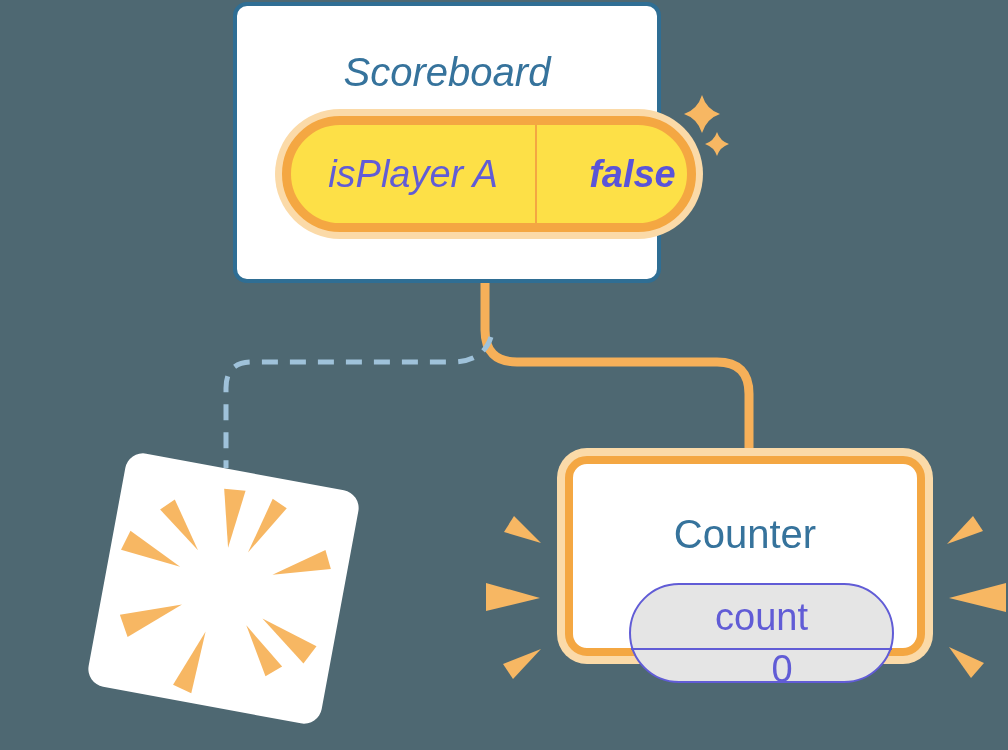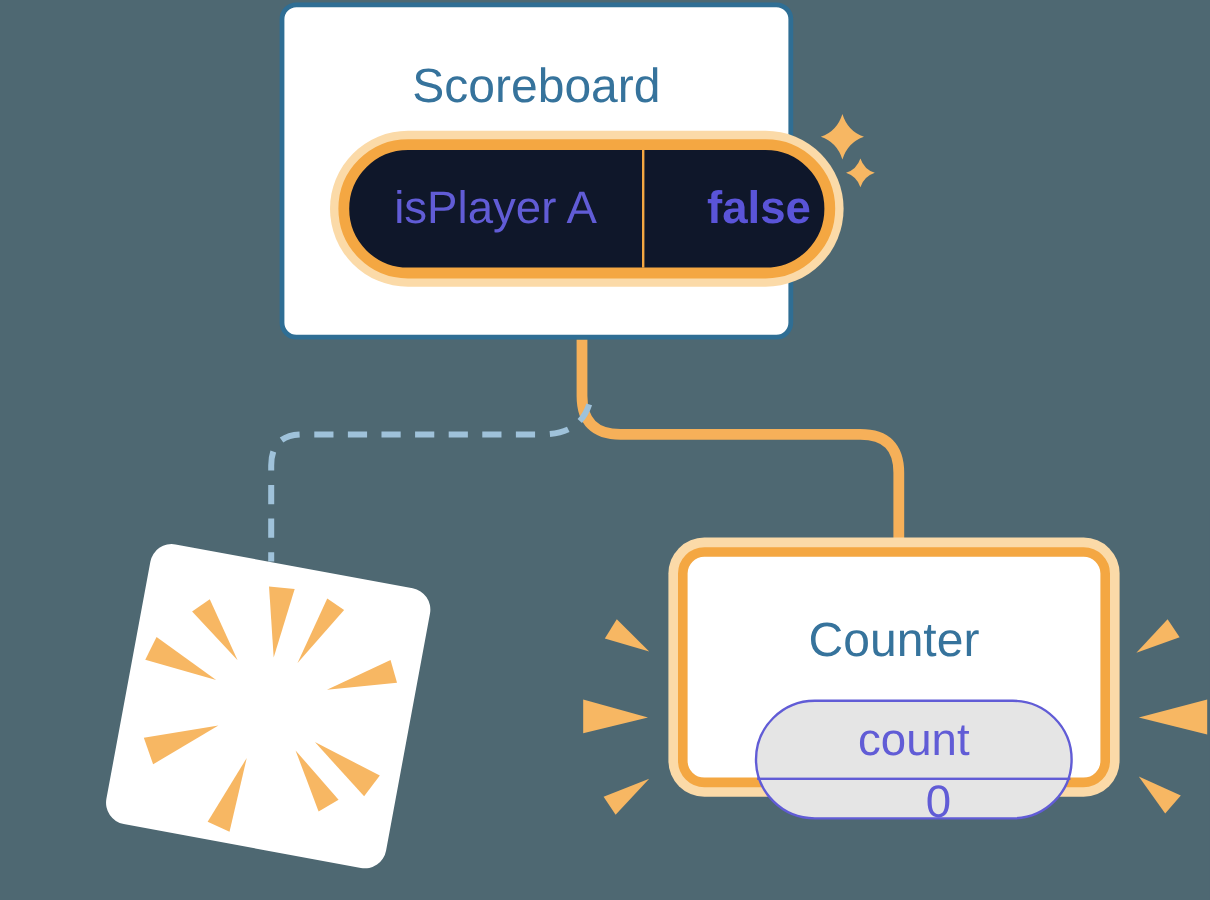--- a/index.html
+++ b/index.html
@@ -24,33 +24,34 @@
   #connector-layer{z-index:0;}
   #decor-layer{z-index:2;}
 
   .card{position:absolute;background:#ffffff;box-sizing:border-box;z-index:1;}
 
   
   #scoreboard-card{
     left:233px;top:2px;width:428px;height:281px;
     border:4px solid var(--card-blue-border);
     border-radius:14px;
+    font-style:italic;
   }
   .card-title{
     position:absolute;left:0;width:100%;text-align:center;
     color:var(--title-blue);font-size:40px;font-weight:500;line-height:1;
   }
   #scoreboard-card .card-title{top:46px;}
 
   
   .state-pill-orange{
     position:absolute;left:45px;top:110px;width:414px;height:116px;
     box-sizing:border-box;border:9px solid var(--orange);
     box-shadow:0 0 0 7px var(--orange-halo);
-    border-radius:61px;background:#0f172a;
+    border-radius:61px;background:#fde047;
     display:flex;align-items:stretch;
   }
   .pill-cell{
     display:flex;align-items:center;justify-content:center;
     color:var(--purple);font-size:38px;line-height:1;
   }
   .pill-cell.key-cell{flex:0 0 61.6%;}
   .pill-cell.value-cell{flex:1 1 auto;margin-left:41px;}
   .pill-cell.bold{font-weight:700;color:var(--purple-bold);}
   .pill-divider-orange{flex:0 0 2px;background:var(--orange);}

